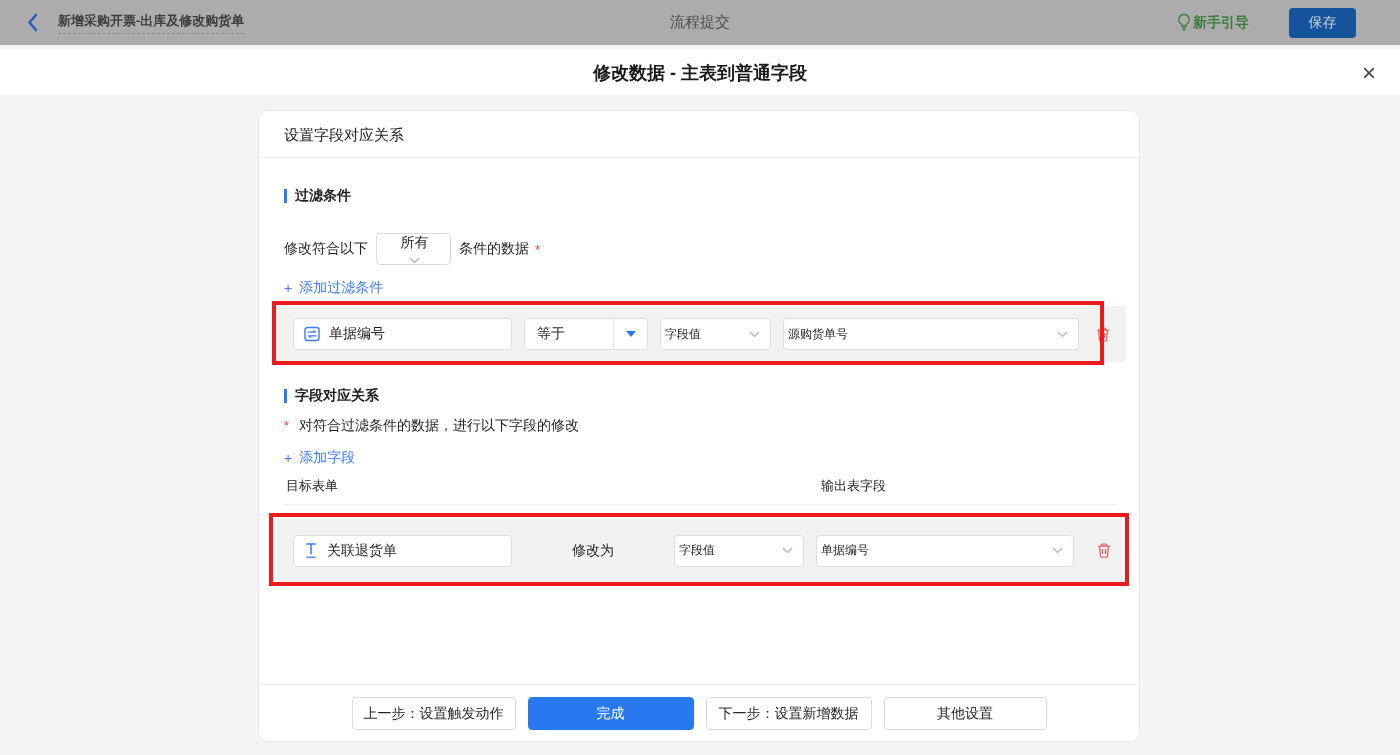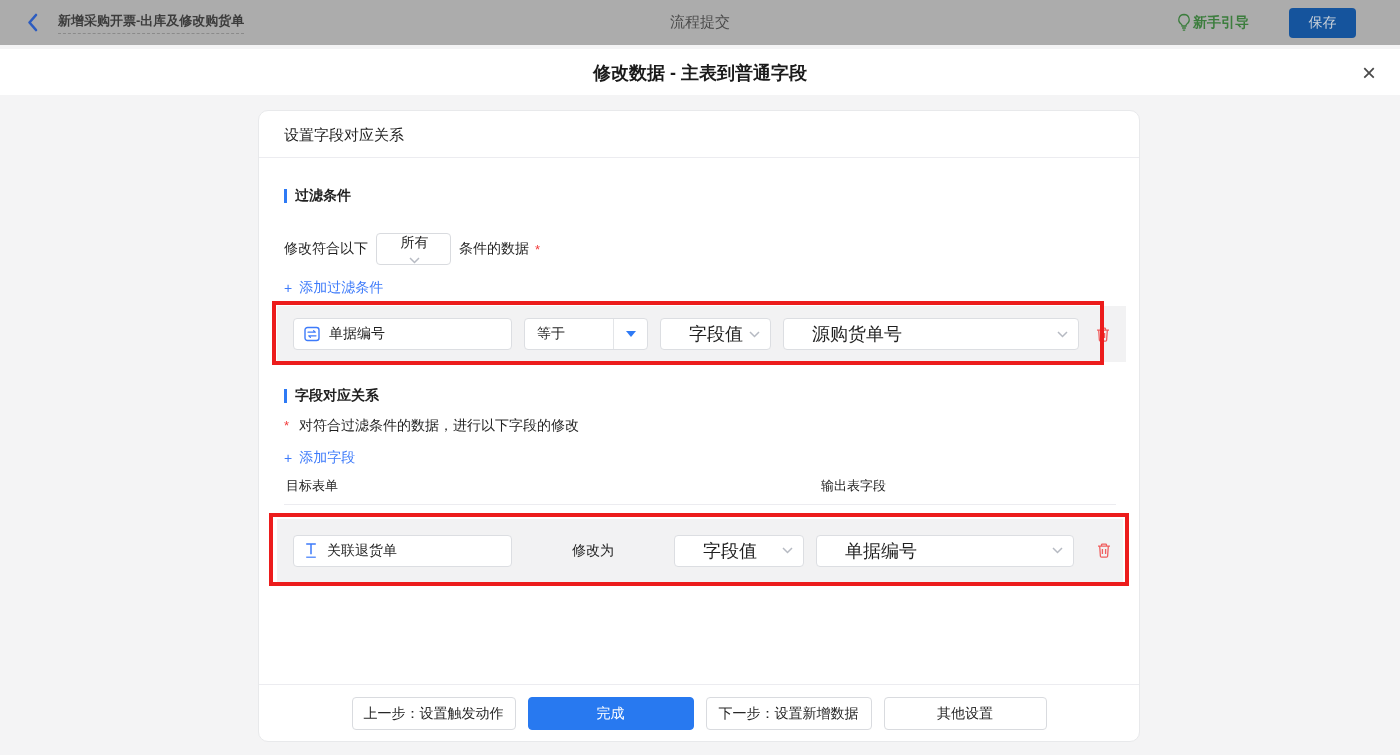--- a/index.html
+++ b/index.html
@@ -55,21 +55,21 @@
   .filter-row { left:18px; top:195px; width:849px; height:56px; }
   .map-row { left:18px; top:408px; width:846px; height:63px; }
 
   .annot { position:absolute; border:4px solid #ec1c1c; pointer-events:none; z-index:3; }
   .annot1 { left:13px; top:190px; width:832px; height:64px; }
   .annot2 { left:10px; top:402px; width:860px; height:73px; }
 
   .chip { height:32px; width:219px; background:#fff; border:1px solid #dcdee2; border-radius:4px;
           display:flex; align-items:center; gap:9px; padding:0 10px; font-size:14px; cursor:pointer; }
   .select { height:32px; background:#fff; border:1px solid #dcdee2; border-radius:4px;
-            display:flex; align-items:center; justify-content:space-between; padding:0 10px 0 28px; font-size:18px; cursor:pointer; }
+            display:flex; align-items:center; justify-content:space-between; padding:0 10px 0 4px; font-size:12px; cursor:pointer; }
   .op-combo { height:32px; width:124px; margin-left:12px; background:#fff; border:1px solid #dcdee2; border-radius:4px;
               display:flex; align-items:stretch; font-size:14px; cursor:pointer; }
   .op-text { flex:1; display:flex; align-items:center; padding-left:12px; }
   .op-caret-box { width:34px; border-left:1px solid #e3e5e8; display:flex; align-items:center; justify-content:center; }
   .tri-down { width:0; height:0; border:5px solid transparent; border-top:6px solid #2e7af5; margin-top:5px; }
 
   .sel-vtype1 { width:111px; margin-left:12px; }
   .sel-value1 { width:296px; margin-left:12px; }
   .sel-vtype2 { width:130px; margin-left:60px; }
   .sel-value2 { width:258px; margin-left:12px; }

